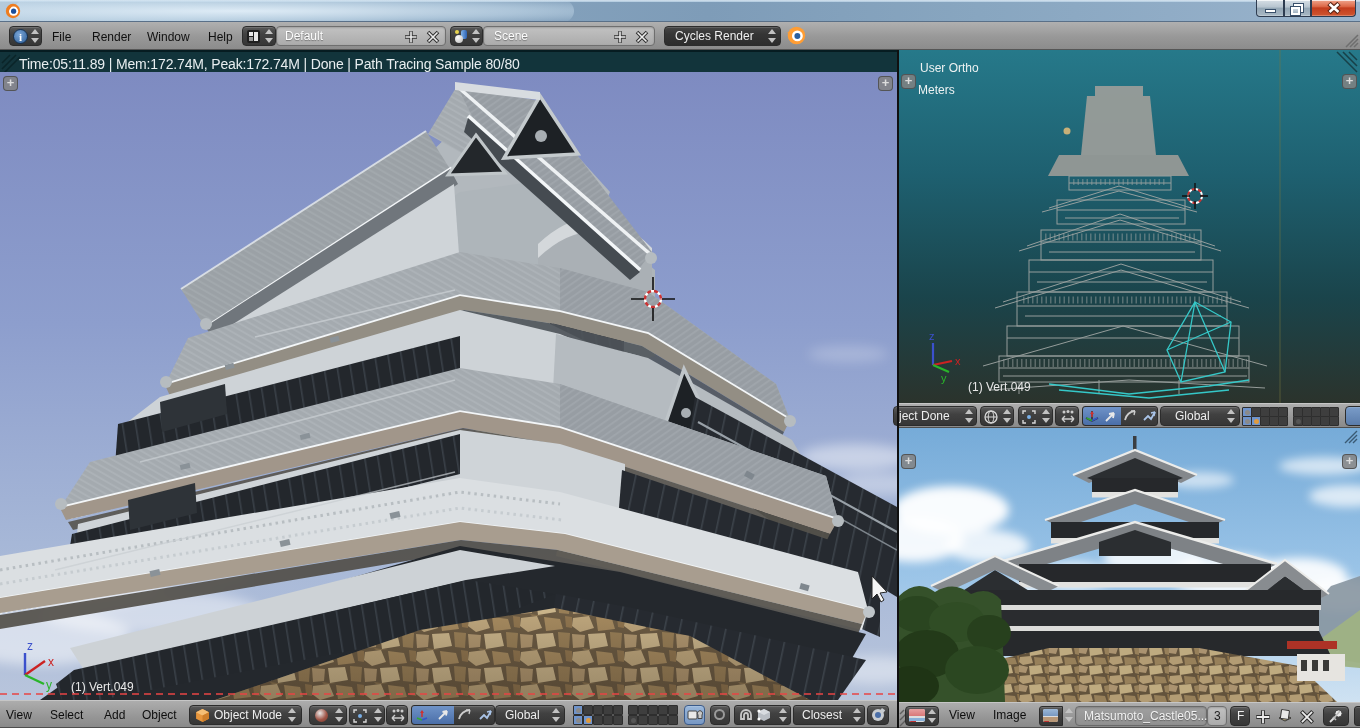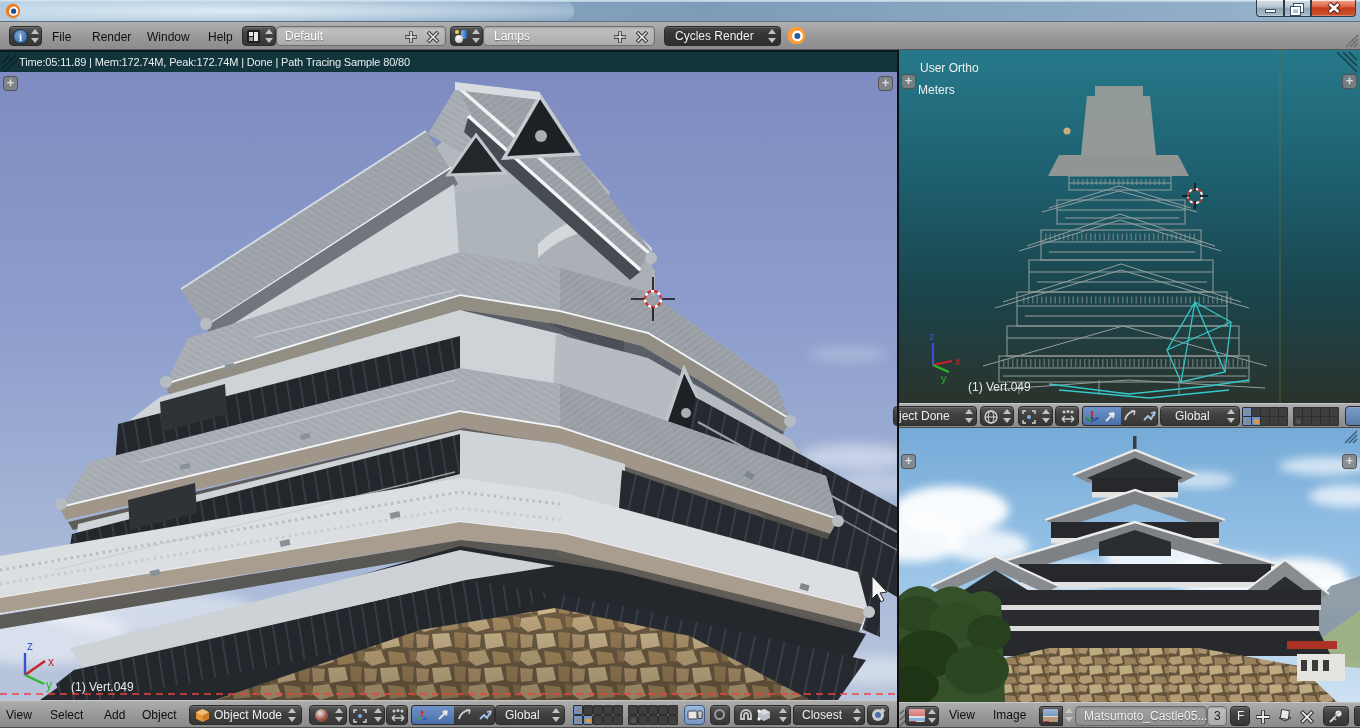--- a/index.html
+++ b/index.html
@@ -46,21 +46,21 @@
 .hmenu{position:absolute;top:7px;font-size:12px;color:#0e0e0e;}
 
 .lgrid{position:absolute;top:4px;width:50px;height:20px;}
 .lgrid .c{position:absolute;width:10px;height:10px;background:#3e3e3e;border:1px solid #2e2e2e;border-radius:1px;}
 .lgrid .c i{position:absolute;left:2px;top:2px;width:5px;height:5px;border-radius:50%;background:#8a8a8a;}
 
 .pbtn{position:absolute;width:15px;height:15px;border-radius:4px;background:rgba(130,130,130,.85);
 border:1px solid rgba(80,80,80,.9);color:#ddd;font-size:13px;line-height:12px;text-align:center;font-weight:bold;}
 
 #statusbar{left:0;top:50px;width:897px;height:22px;background:#12343b;border-top:2px solid #061c21;}
-#statustext{position:absolute;left:19px;top:4px;font-size:11px;letter-spacing:-0.15px;color:#e8eef0;}
+#statustext{position:absolute;left:19px;top:4px;font-size:14px;letter-spacing:-0.15px;color:#e8eef0;}
 #renderarea{left:0;top:72px;width:897px;height:628px;overflow:hidden;}
 #wirearea{left:899px;top:50px;width:461px;height:353px;overflow:hidden;}
 #midhdr{left:899px;top:403px;width:461px;height:25px;}
 #photoarea{left:899px;top:428px;width:461px;height:274px;overflow:hidden;}
 #bothdrL{left:0;top:700px;width:897px;height:28px;}
 #bothdrR{left:899px;top:702px;width:461px;height:26px;}
 .vline{position:absolute;background:#101010;}
 </style>
 </head>
 <body>
@@ -121,21 +121,21 @@
 
   <div class="dd" style="left:450px;width:33px;">
     <div style="position:absolute;left:3px;top:2px;width:15px;height:15px;">
       <div style="position:absolute;left:7px;top:1px;width:6px;height:9px;background:linear-gradient(90deg,#7fb2e8,#2c62b4);border-radius:2px;"></div>
       <div style="position:absolute;left:1px;top:1px;width:4px;height:4px;border-radius:50%;background:#e8d44f;"></div>
       <div style="position:absolute;left:1px;top:6px;width:8px;height:8px;border-radius:50%;background:radial-gradient(circle at 35% 30%,#fff,#b8b8b8);"></div>
     </div>
     <div class="upd" style="right:2px;"></div>
   </div>
   <div class="fld" style="left:483px;width:172px;">
-    <div class="txt" style="left:10px;">Lamps</div>
+    <div class="txt" style="left:10px;">Scene</div>
     <svg class="plus" style="left:128px" viewBox="0 0 16 16">
           <path d="M8 2 V14 M2 8 H14" stroke="#2e2e2e" stroke-width="3.4"></path>
           <path d="M8 2.5 V13.5 M2.5 8 H13.5" stroke="#ededed" stroke-width="1.6"></path>
         </svg>
     <svg class="cross" style="left:150px" viewBox="0 0 16 16">
           <path d="M3 3 L13 13 M13 3 L3 13" stroke="#2e2e2e" stroke-width="3.6"></path>
           <path d="M3.5 3.5 L12.5 12.5 M12.5 3.5 L3.5 12.5" stroke="#ededed" stroke-width="1.6"></path>
         </svg>
   </div>
 

